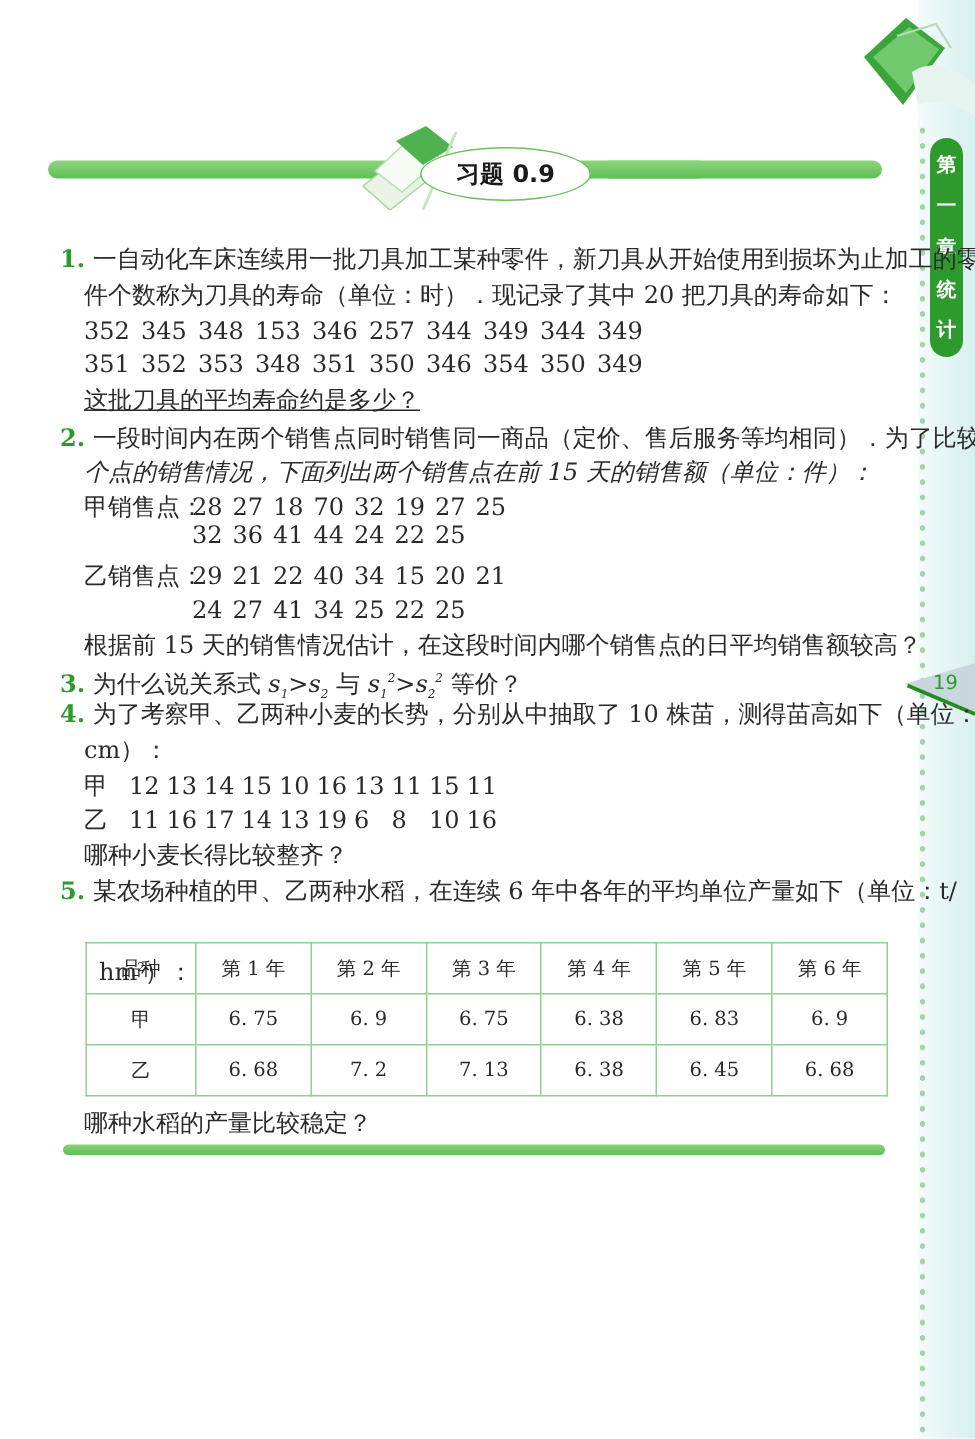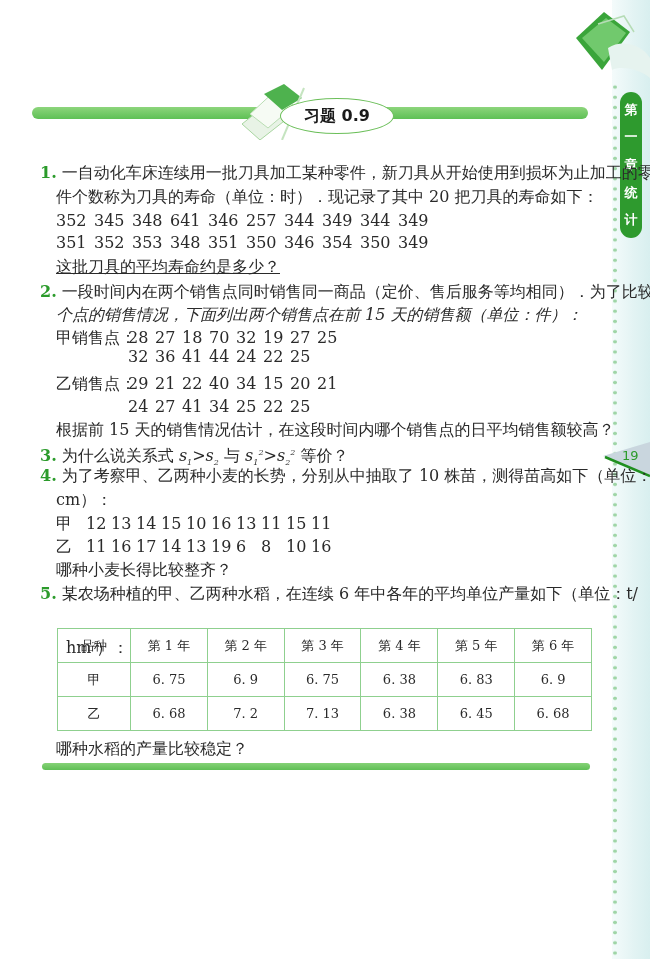--- a/index.html
+++ b/index.html
@@ -101,21 +101,21 @@
   <line x1="72" y1="4" x2="50" y2="56" stroke="#c5e4c0" stroke-width="2"></line>
 </svg>
 <div class="title-oval">习题 0.9</div>
 
 <div class="line" style="left:40px;top:164px;">
   <span class="qnum">1.</span>
   <span>一自动化车床连续用一批刀具加工某种零件，新刀具从开始使用到损坏为止加工的零</span>
 </div>
 <div class="line" style="left:56px;top:188px;">件个数称为刀具的寿命（单位：时）．现记录了其中 20 把刀具的寿命如下：</div>
 <div class="line nums" style="left:56px;top:212px;">
-  <span style="width:38px">352</span><span style="width:38px">345</span><span style="width:38px">348</span><span style="width:38px">641</span><span style="width:38px">346</span><span style="width:38px">257</span><span style="width:38px">344</span><span style="width:38px">349</span><span style="width:38px">344</span><span style="width:38px">349</span>
+  <span style="width:38px">352</span><span style="width:38px">345</span><span style="width:38px">348</span><span style="width:38px">153</span><span style="width:38px">346</span><span style="width:38px">257</span><span style="width:38px">344</span><span style="width:38px">349</span><span style="width:38px">344</span><span style="width:38px">349</span>
 </div>
 <div class="line nums" style="left:56px;top:234px;">
   <span style="width:38px">351</span><span style="width:38px">352</span><span style="width:38px">353</span><span style="width:38px">348</span><span style="width:38px">351</span><span style="width:38px">350</span><span style="width:38px">346</span><span style="width:38px">354</span><span style="width:38px">350</span><span style="width:38px">349</span>
 </div>
 <div class="line" style="left:56px;top:258px;text-decoration:underline;">这批刀具的平均寿命约是多少？</div>
 
 <div class="line" style="left:40px;top:283px;">
   <span class="qnum">2.</span>
   <span>一段时间内在两个销售点同时销售同一商品（定价、售后服务等均相同）．为了比较两</span>
 </div>

